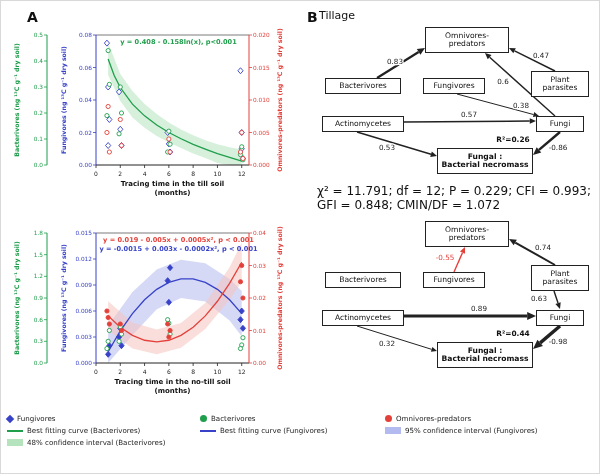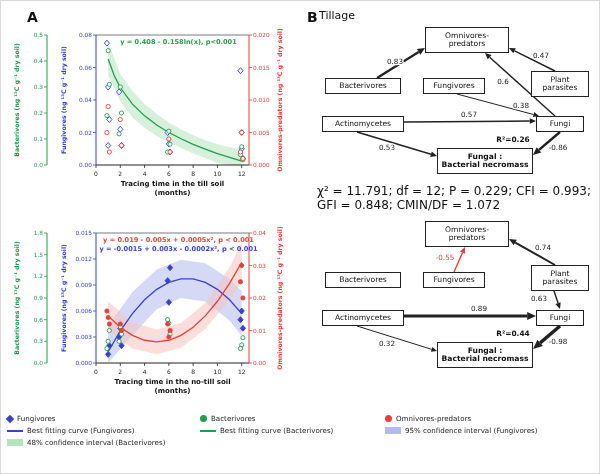--- a/index.html
+++ b/index.html
@@ -318,28 +318,28 @@
       </div>
       <div class="legend-item">
         <span class="sw sw-circle" style="background: rgb(31, 158, 75);"></span>
         <span>Bacterivores</span>
       </div>
       <div class="legend-item">
         <span class="sw sw-circle" style="background: rgb(228, 64, 58);"></span>
         <span>Omnivores-predators</span>
       </div>
       <div class="legend-item">
+        <span class="sw sw-line" style="background: rgb(31, 158, 75);"></span>
+        <span>Best fitting curve (Bacterivores)</span>
+      </div>
+      <div class="legend-item">
         <span class="sw sw-line" style="background: rgb(55, 66, 200);"></span>
         <span>Best fitting curve (Fungivores)</span>
       </div>
       <div class="legend-item">
-        <span class="sw sw-line" style="background: rgb(31, 158, 75);"></span>
-        <span>Best fitting curve (Bacterivores)</span>
-      </div>
-      <div class="legend-item">
         <span class="sw sw-band" style="background: rgb(179, 186, 239);"></span>
         <span>95% confidence interval (Fungivores)</span>
       </div>
       <div class="legend-item">
         <span class="sw sw-band" style="background: rgb(181, 227, 189);"></span>
         <span>48% confidence interval (Bacterivores)</span>
       </div>
     </div>
 </div>
 

